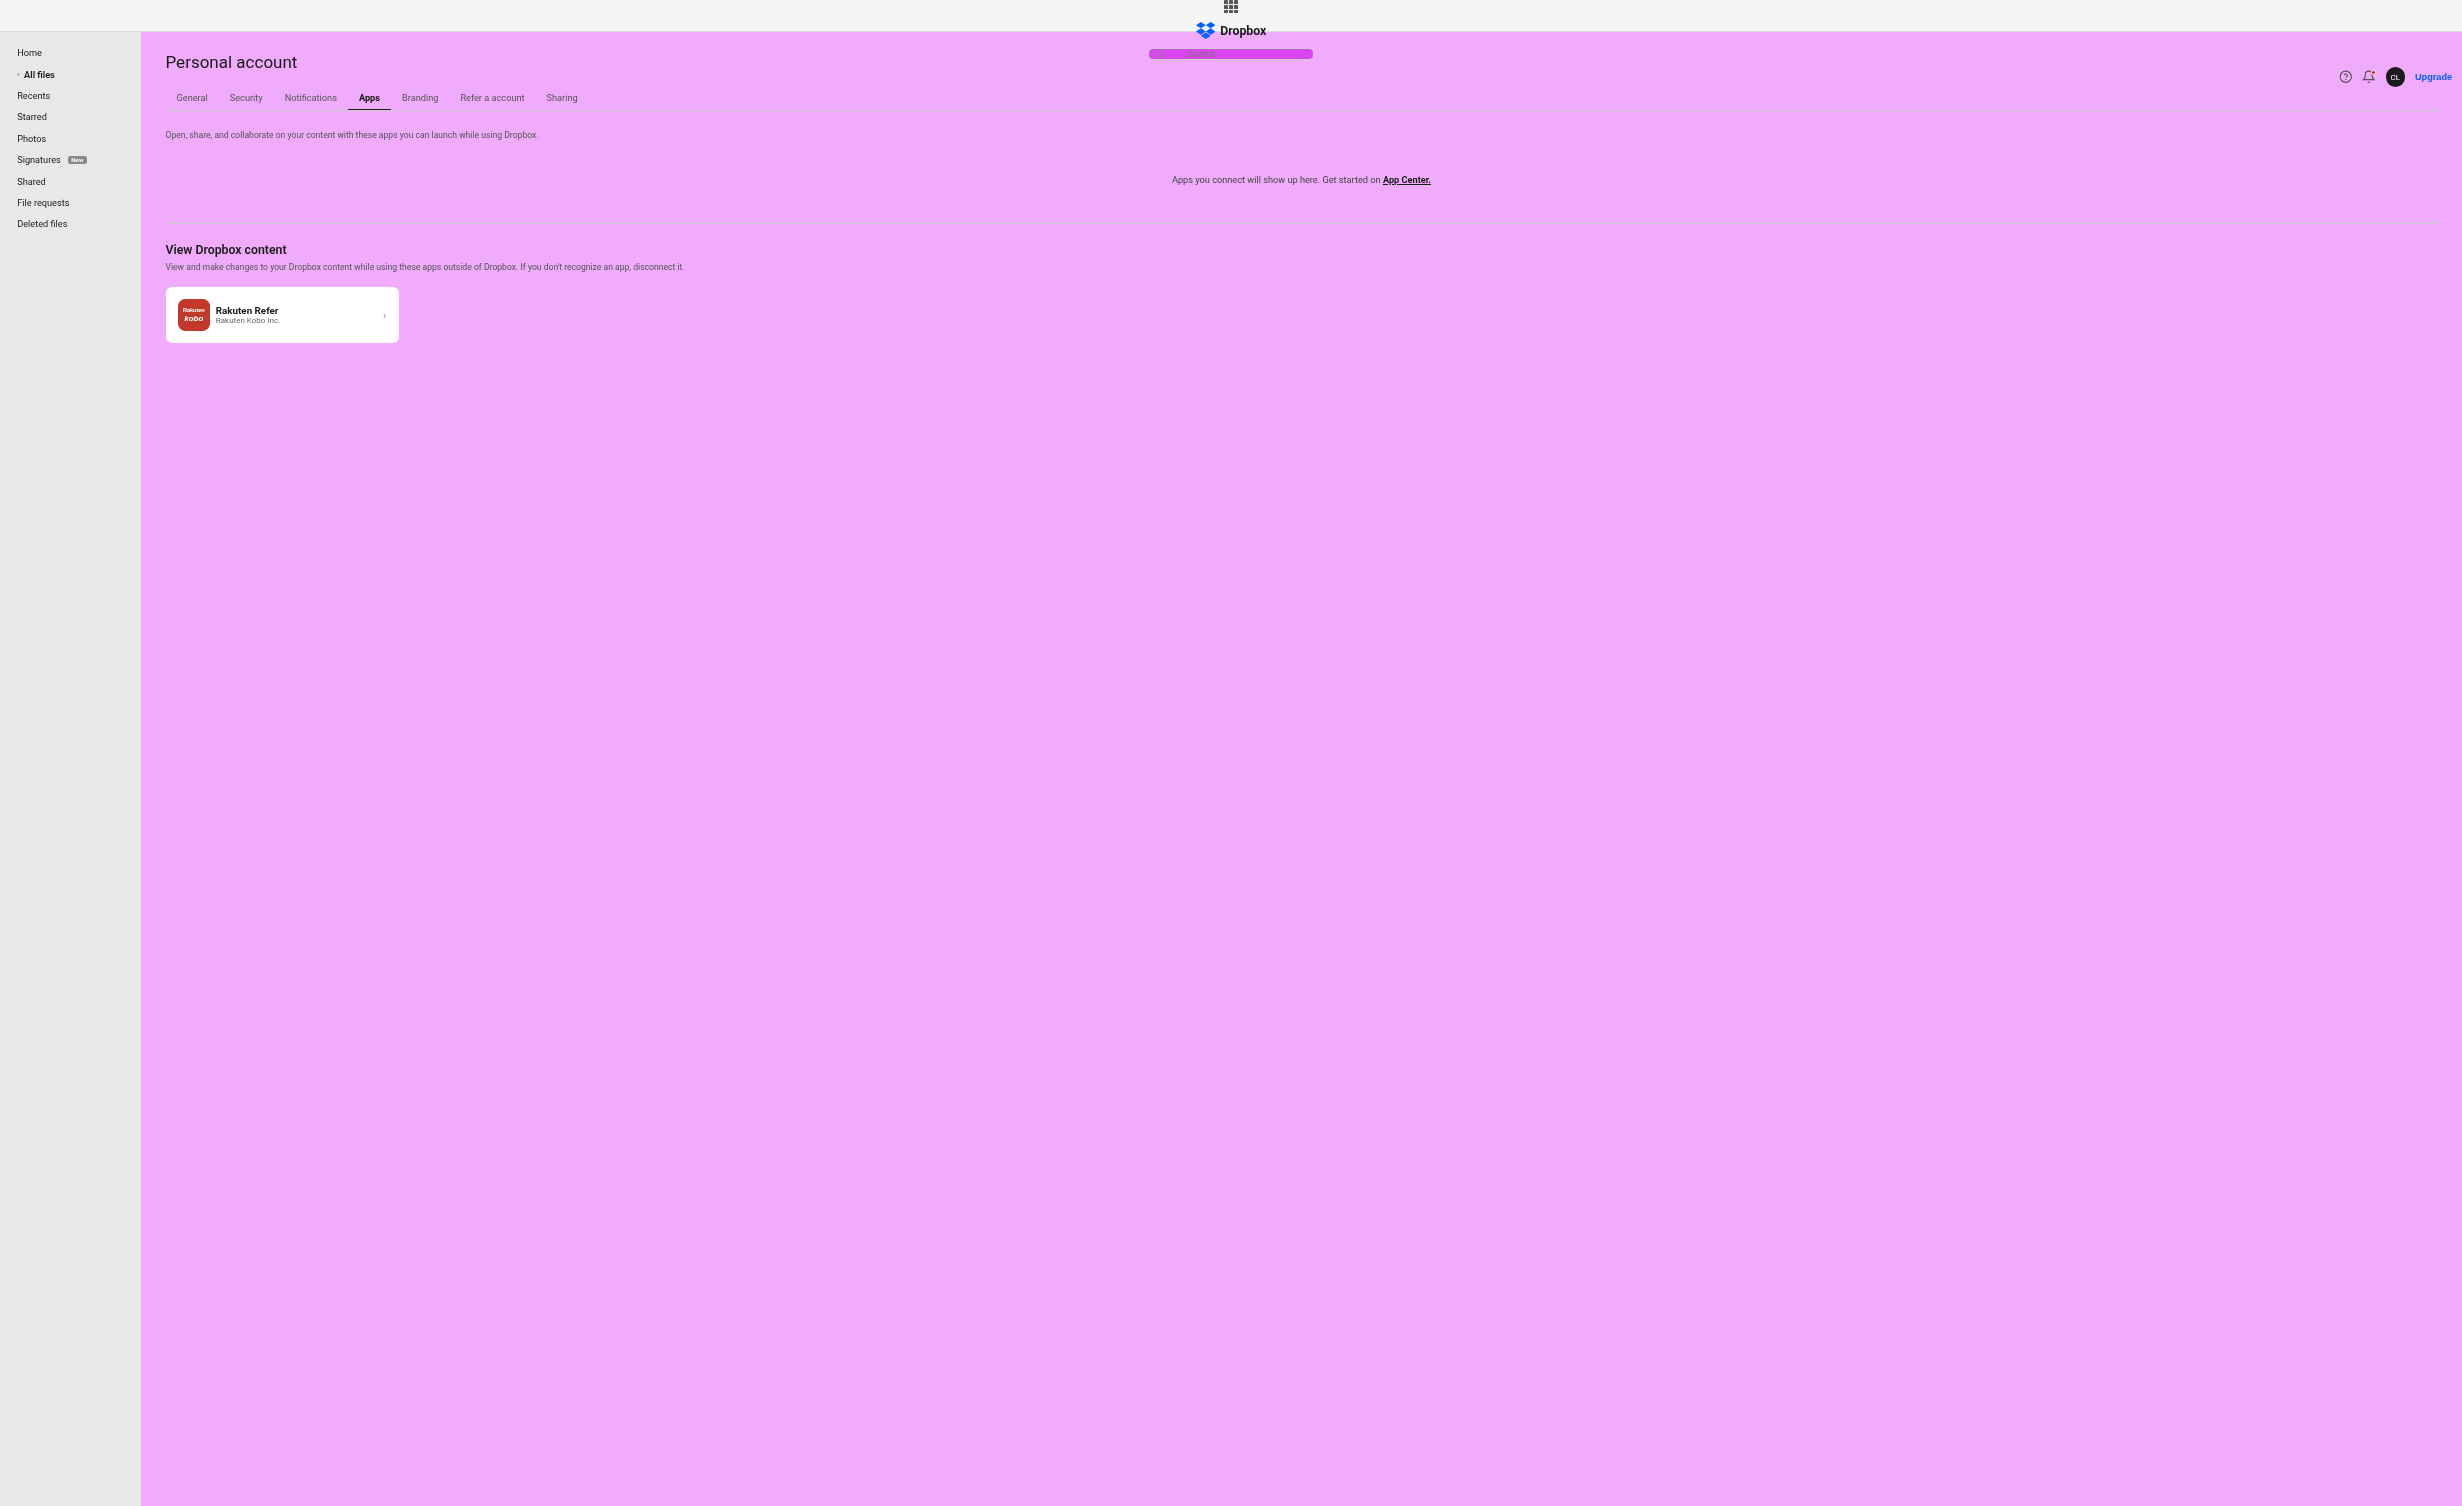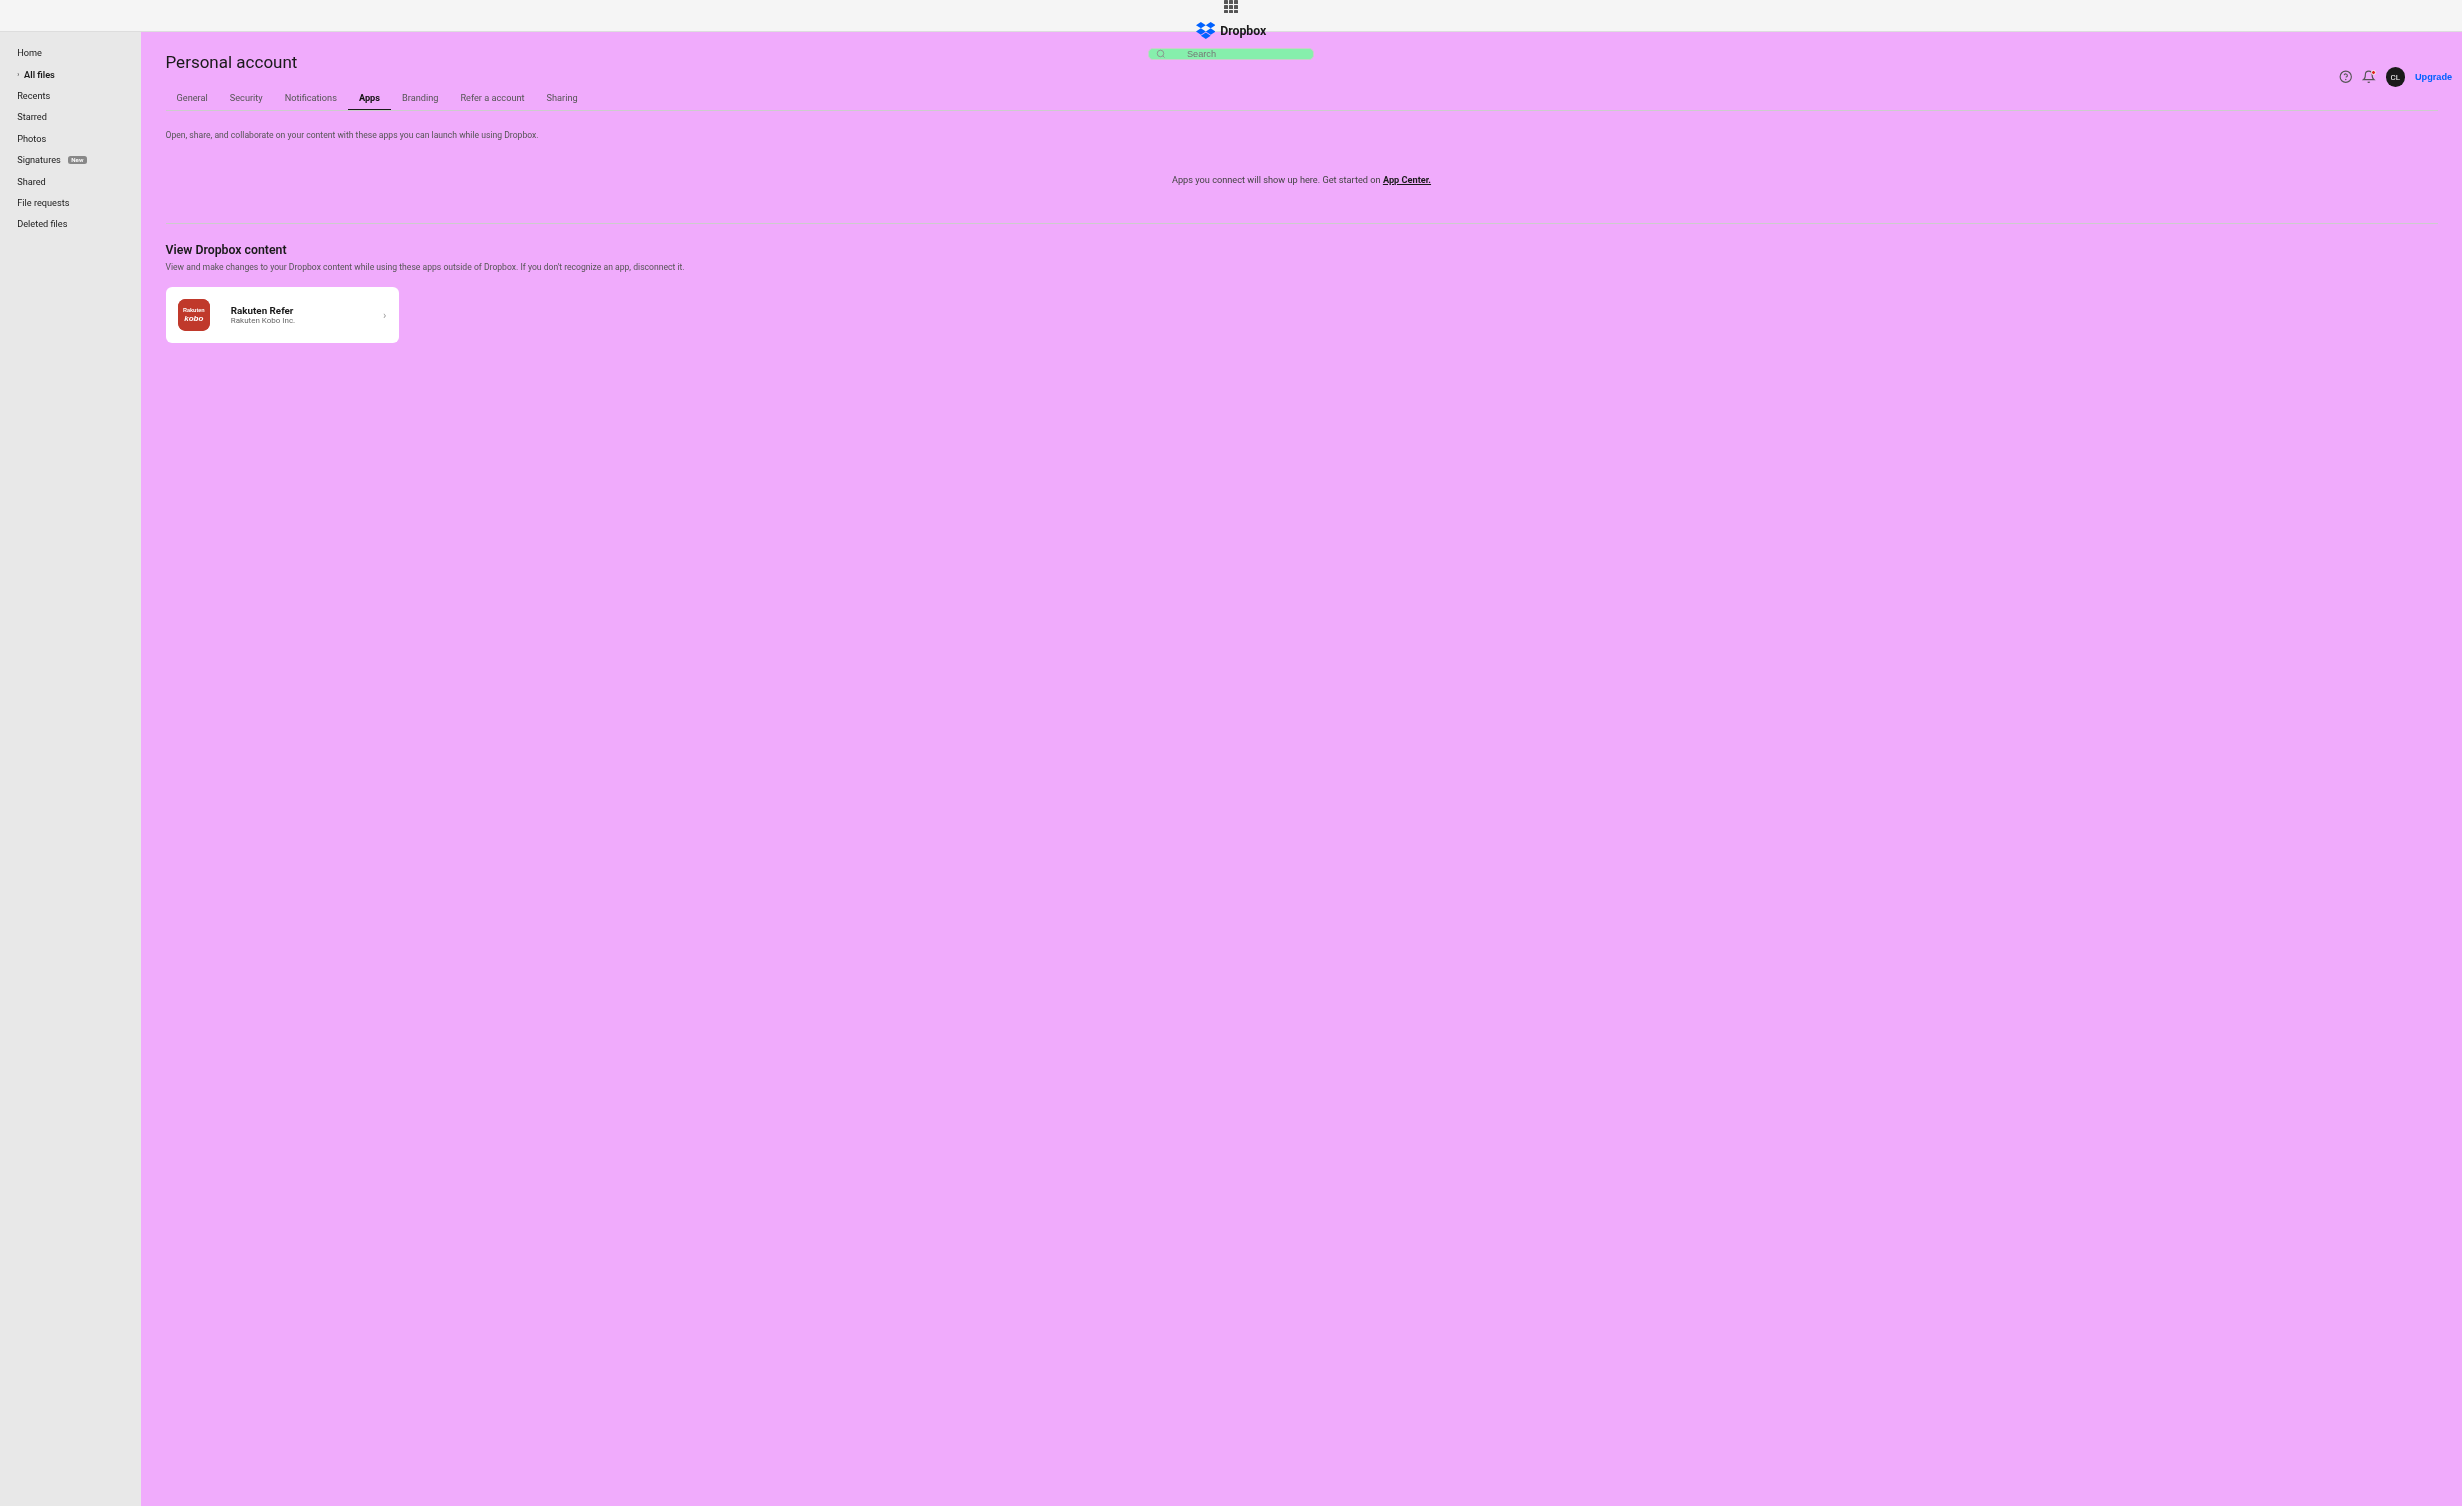--- a/index.html
+++ b/index.html
@@ -49,21 +49,21 @@
     .topnav-logo-text {
       font-size: 12.3px;
       font-weight: 700;
       color: #1a1a1a;
     }
     .topnav-search {
       flex: 1;
       max-width: 368px;
       display: flex;
       align-items: center;
-      background: #86efac;
+      background: #d946ef;
       border: 0.6px solid #ccc;
       border-radius: 4.9px;
       padding: 0 7.4px;
       height: 22px;
       gap: 21px;
     }
     .topnav-search input {
       border: none;
       outline: none;
       font-size: 9.2px;
@@ -226,21 +226,21 @@
       margin: 19.6px 0;
     }
 
     
     .app-card {
       background: white;
       border-radius: 6.1px;
       padding: 12.3px;
       display: flex;
       align-items: center;
-      gap: 21px;
+      gap: 6px;
       width: 233px;
       cursor: pointer;
       position: relative;
     }
     .app-card-logo {
       width: 32px; height: 32px;
       border-radius: 7.4px;
       background: #c0392b;
       display: flex; align-items: center; justify-content: center;
       flex-shrink: 0;

